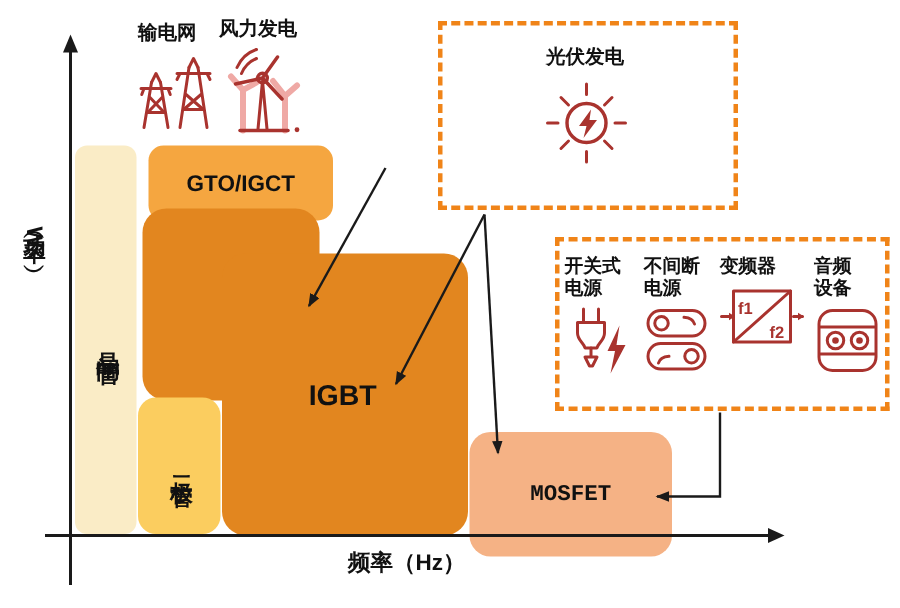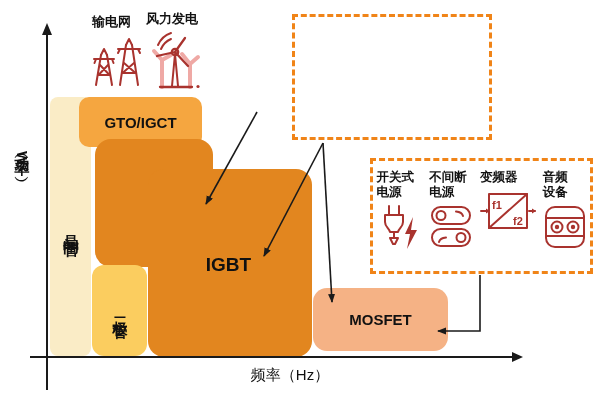--- a/index.html
+++ b/index.html
@@ -5,37 +5,37 @@
   * { margin:0; padding:0; box-sizing:border-box; }
   html,body { background:#fff; }
   #stage {
     position:relative; width:600px; height:405px; background:#fff; overflow:hidden;
     font-family:"Liberation Sans","DejaVu Sans",sans-serif; color:#111;
   }
 
   
   .block { position:absolute; display:flex; align-items:center; justify-content:center; }
   .block-thyristor { left:50px; top:97px;  width:41px;  height:259px; background:#FAECC6; border-radius:8px;  z-index:1; }
-  .block-gto       { left:79px; top:97px;  width:123px; height:50px;  background:#F5A640; border-radius:10px; z-index:1; }
+  .block-gto       { left:99px; top:97px;  width:123px; height:50px;  background:#F5A640; border-radius:10px; z-index:1; }
   .block-igbt-a    { left:95px; top:139px; width:118px; height:128px; background:#E2861F; border-radius:16px; z-index:1; }
   .block-igbt-b    { left:148px;top:169px; width:164px; height:188px; background:#E2861F; border-radius:16px; z-index:1; }
   .block-diode     { left:92px; top:265px; width:55px;  height:91px;  background:#FBCD5F; border-radius:12px; z-index:2; }
-  .block-mosfet    { left:313px;top:288px; width:135px; height:63px;  background:#F5B285; border-radius:14px; z-index:1; }
+  .block-mosfet    { left:313px;top:288px; width:135px; height:83px;  background:#F5B285; border-radius:14px; z-index:1;font-family:Liberation Mono, monospace; }
   .vlabel { writing-mode:vertical-rl; text-orientation:mixed; font-weight:bold; letter-spacing:3px; }
   .block-thyristor .vlabel { font-size:16px; }
   .block-diode .vlabel { font-size:15px; }
   .hlabel { font-weight:bold; font-size:15px; }
   .igbt-label { position:absolute; left:186px; top:254px; width:85px; text-align:center;
                 font-size:19px; font-weight:bold; z-index:3; }
 
   
   .y-axis-label { position:absolute; left:12px; top:145px; writing-mode:vertical-rl;
                   text-orientation:mixed; font-size:15px; font-weight:bold; letter-spacing:2px; z-index:2; }
-  .x-axis-label { position:absolute; left:232px; top:366px; width:116px; text-align:center;
-                  font-size:15px; font-weight:normal; z-index:2; }
+  .x-axis-label { position:absolute; left:232px; top:366px; width:116px; text-align:left;
+                  font-size:15px; font-weight:bold; z-index:2; }
 
   
   .app { position:absolute; display:flex; flex-direction:column; align-items:flex-start; z-index:4; }
   .app .app-label { font-size:13px; font-weight:bold; white-space:nowrap; line-height:1.2; text-align:center; }
   .app-grid { left:92px;  top:14px; width:62px; }
   .app-wind { left:146px; top:11px; width:66px; }
   .app-rail { left:227px; top:40px; width:64px; }
 
   .dash-box { position:absolute; border:3px dashed #F08418; display:flex;
               justify-content:space-around; align-items:flex-start; z-index:4; background:transparent; }
@@ -111,20 +111,31 @@
         <path d="M29,22 L39,8 M29,22 L11,26 M29,22 L42,36"></path>
       </g>
       <circle class="icn" cx="29" cy="22" r="3.2"></circle>
       <path class="icn" stroke-width="2.6" d="M14,57 H46"></path>
       <circle class="icn-fill" cx="52" cy="56.5" r="1.6"></circle>
     </svg>
   </div>
 
 
   <div class="dash-box box1">
+    <div class="app">
+      <span class="app-label">光伏发电</span>
+      <svg class="icn-svg" width="56" height="66" viewBox="0 0 56 66">
+        <circle class="icn" cx="27" cy="33" r="13"></circle>
+        <polygon class="icn-fill" points="30,24 22,35 27,35 25,43 34,31 29,31"></polygon>
+        <g class="icn icn-thin">
+          <path d="M27,14 V7 M27,52 V59 M8,33 H1 M46,33 H53"></path>
+          <path d="M15,21 L10,16 M39,21 L44,16 M15,45 L10,50 M39,45 L44,50"></path>
+        </g>
+      </svg>
+    </div>
   </div>
 
   <div class="dash-box box2">
     <div class="app">
       <span class="app-label">开关式</span>
       <span class="app-label">电源</span>
       <svg class="icn-svg" width="46" height="50" viewBox="0 0 46 50">
         <g class="icn icn-thin">
           <path d="M13,3 V12 M23,3 V12"></path>
           <path d="M9,12 H27 V19 C27,24 23,25 22,29 L14,29 C13,25 9,24 9,19 Z"></path>

